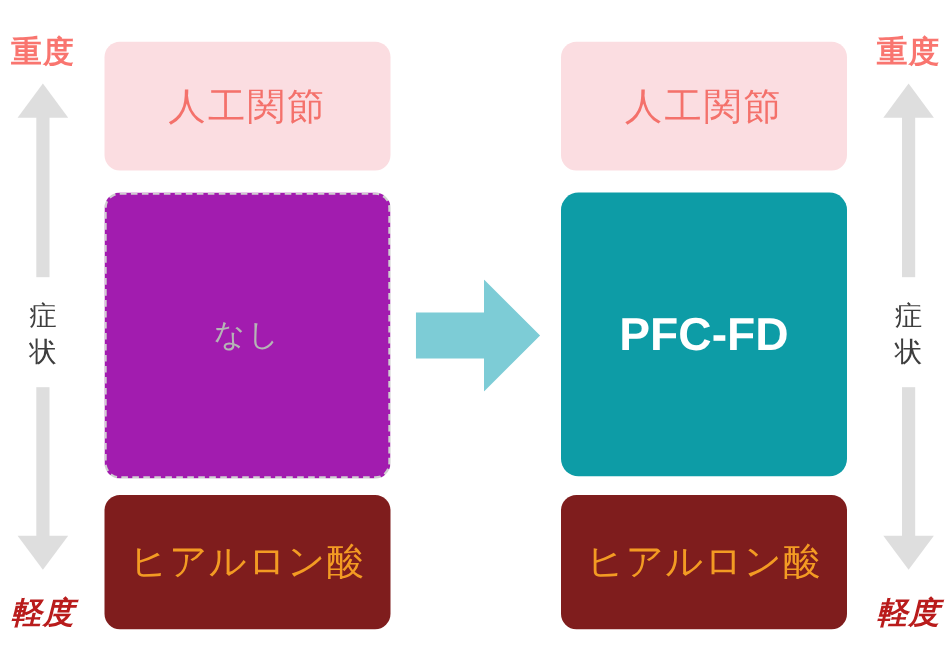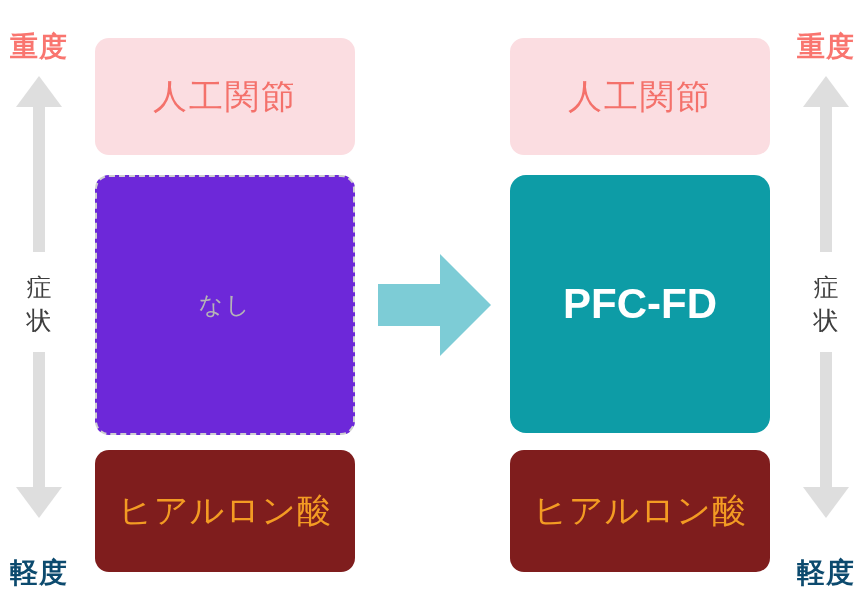--- a/index.html
+++ b/index.html
@@ -37,22 +37,23 @@
     font-size: 28px;
     line-height: 32px;
     letter-spacing: 1px;
     white-space: nowrap;
   }
   .axis-label.severe {
     top: 31px;
     color: #F9756F;
   }
   .axis-label.mild {
-    top: 557px;
-    color: #0c4a6e;
+    top: 541px;
+    color: #b91c1c;
+    font-style: italic;
   }
 
   .axis-mid {
     position: absolute;
     left: 0;
     width: 78px;
     top: 271px;
     text-align: center;
     font-size: 25px;
     line-height: 33px;
@@ -133,24 +134,24 @@
     background: #7f1d1d;
     color: #F39B23;
     font-size: 34px;
     font-weight: normal;
     letter-spacing: 1px;
   }
 
   .card.none {
     top: 175px;
     height: 260px;
-    background: #6d28d9;
+    background: #a21caf;
     border: 2px dashed #CFCFCF;
     color: #B5B5B5;
-    font-size: 24px;
+    font-size: 28px;
     letter-spacing: 2px;
   }
 
   .card.pfc {
     top: 175px;
     height: 258px;
     background: #0D9CA6;
     color: #FFFFFF;
     font-weight: bold;
     flex-direction: row;

